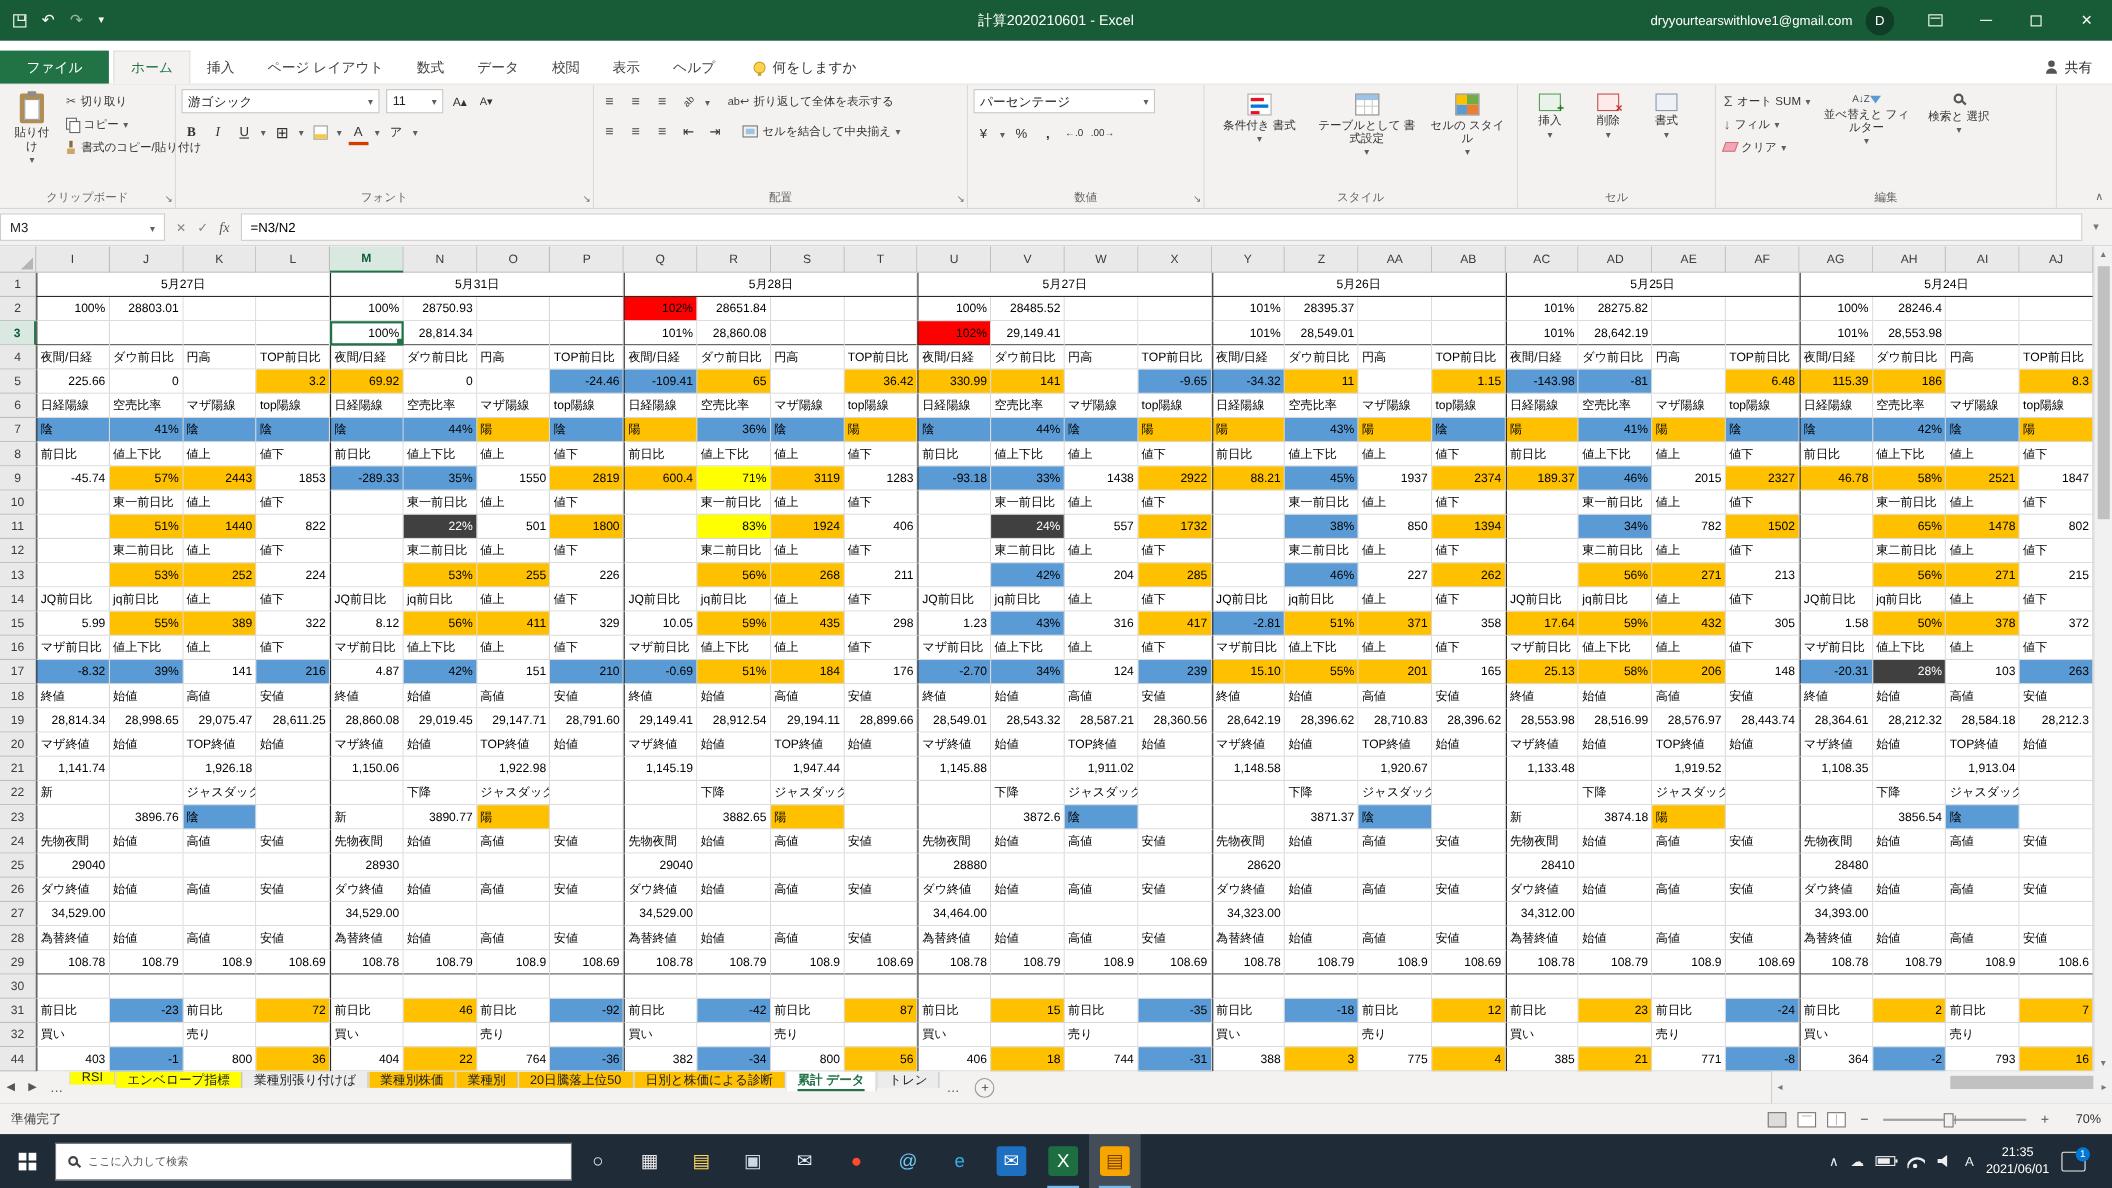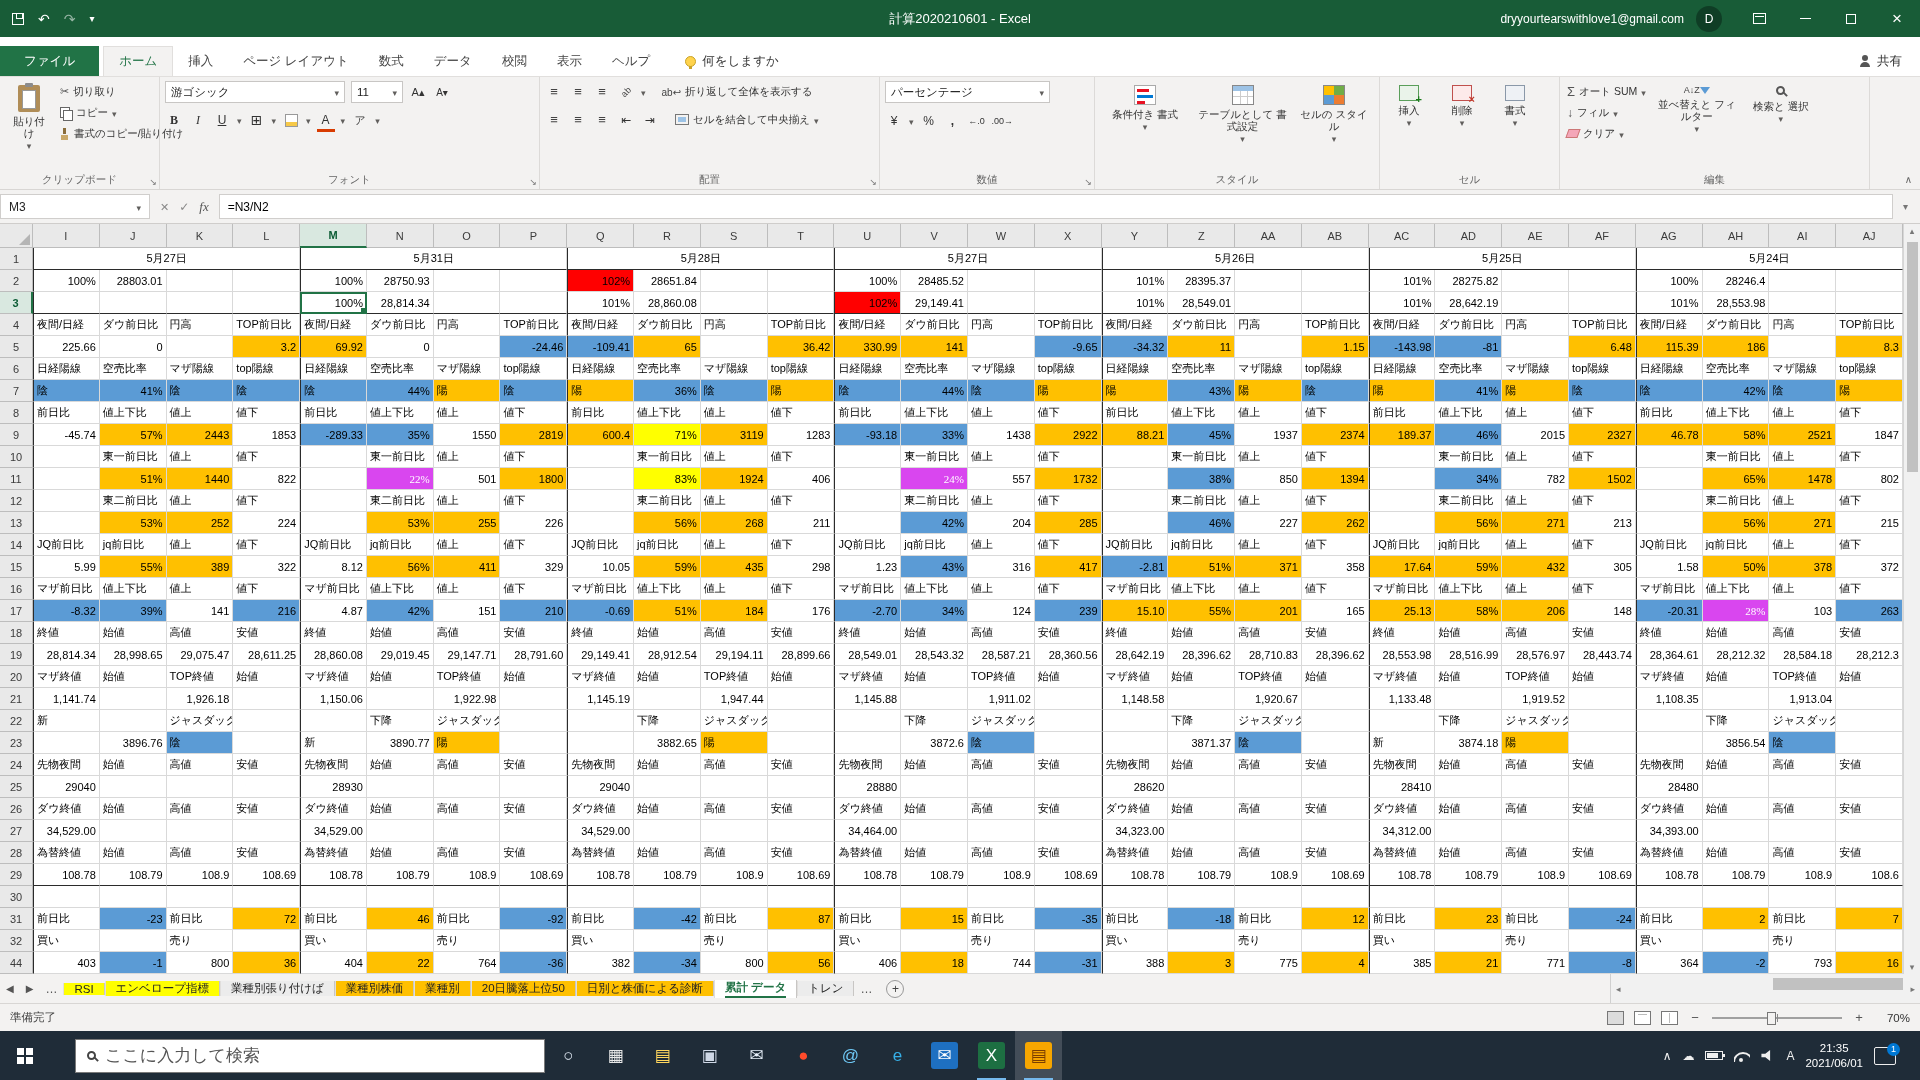--- a/index.html
+++ b/index.html
@@ -130,34 +130,34 @@
   .gh.corner { position:relative; }
   .gh.corner::after { content:""; position:absolute; right:2px; bottom:2px; border-left:11px solid transparent; border-bottom:11px solid #b5b5b5; }
   .gh.ch.sel { background:#d9e8e0; border-bottom:2px solid #217346; color:#0c5c35; font-weight:bold; }
   .gh.rh.sel { background:#d9e8e0; border-right:2px solid #217346; color:#0c5c35; font-weight:bold; }
   .cell { background:#fff; border-right:1px solid #d9d9d9; border-bottom:1px solid #d9d9d9; font-size:11px; color:#000; display:flex; align-items:center; padding:0 3px; overflow:hidden; white-space:nowrap; }
   .cell.num { justify-content:flex-end; }
   .cell.f-date { justify-content:center; }
   .cell.gs { border-left:1px solid #2b2b2b; }
   .cell.dkb { border-bottom:1px solid #2b2b2b; }
   .f-o { background:#ffc000; } .f-b { background:#5b9bd5; } .f-y { background:#ffff00; }
-  .f-p { background:#d946ef; color:#fff;font-family:Liberation Serif, serif; } .f-r { background:#ff0000; }
+  .f-p { background:#404040; color:#fff; } .f-r { background:#ff0000; }
   .f-sel { outline:2px solid #217346; outline-offset:-2px; position:relative; z-index:2; }
   .f-sel::after { content:""; position:absolute; right:0; bottom:0; width:5px; height:5px; background:#217346; }
   .vscroll { position:absolute; top:0; right:0; width:17px; height:100%; background:#f1f1f1; border-left:1px solid #d6d6d6; }
   .varr { position:absolute; left:0; right:0; text-align:center; color:#777; font-size:9px; }
   .varr.t { top:2px; } .varr.b { bottom:2px; }
   .varr.t::after { content:"▴"; } .varr.b::after { content:"▾"; }
   .vthumb { position:absolute; left:3px; width:11px; top:18px; height:230px; background:#c1c1c1; }
 
   
   .tabsbar { height:30px; background:#f3f2f1; border-bottom:1px solid #d8d6d4; display:flex; align-items:stretch; }
   .nav { display:flex; align-items:center; padding:0 6px; color:#555; font-size:10px; }
   .nav.l::after { content:"◀"; } .nav.r::after { content:"▶"; } .nav.more::after { content:"…"; font-size:12px; }
-  #sheet-tabs { display:flex; align-items:center; }
+  #sheet-tabs { display:flex; align-items:flex-start; }
   .stab { display:flex; align-items:center; padding:0 10px; border-right:1px solid #c8c6c4; border-left:1px solid #e0dedc; font-size:11.5px; color:#222; background:#ececec; white-space:nowrap; }
   .stab.active { background:#fff; }
   .stab.active span { color:#217346; font-weight:bold; border-bottom:2px solid #217346; padding-bottom:1px; }
   .addsheet { display:flex; align-items:center; padding:0 8px; color:#444; }
   .addsheet::after { content:"+"; width:16px; height:16px; border:1px solid #999; border-radius:50%; display:flex; align-items:center; justify-content:center; font-size:12px; }
   .tabs-spacer { flex:1; }
   .hscroll { width:310px; display:flex; align-items:center; border-left:1px solid #d0d0d0; background:#f1f1f1; position:relative; }
   .harr { padding:0 5px; color:#777; font-size:9px; }
   .harr.l::after { content:"◂"; } .harr.r::after { content:"▸"; }
   .htrack { flex:1; height:100%; position:relative; }
@@ -175,21 +175,21 @@
   .ztrack { position:absolute; left:0; right:0; top:6px; height:2px; background:#a0a0a0; }
   .znotch { position:absolute; left:50%; top:3px; width:1px; height:8px; background:#888; }
   .zthumb { position:absolute; left:42%; top:1px; width:9px; height:13px; background:#f3f2f1; border:1px solid #777; }
   .zoomlvl { min-width:34px; text-align:right; color:#333; }
 
   
   .taskbar { height:49px; background:#1f2c38; display:flex; align-items:center; color:#fff; }
   .start { width:50px; height:100%; display:flex; align-items:center; justify-content:center; }
   .winlogo { display:grid; grid-template-columns:7px 7px; grid-template-rows:7px 7px; gap:2px; }
   .winlogo span { background:#fff; }
-  .tsearch { width:470px; height:34px; background:#fff; border:1px solid #7a7a7a; display:flex; align-items:center; gap:9px; padding:0 11px; color:#555; font-size:17px;margin-left:25px; }
+  .tsearch { width:470px; height:34px; background:#fff; border:1px solid #7a7a7a; display:flex; align-items:center; gap:9px; padding:0 11px; color:#555; font-size:10px; }
   .tsearch .mag { border-color:#444; } .tsearch .mag::after { background:#444; }
   #task-icons { display:flex; align-items:stretch; height:100%; }
   .ticon { width:47px; display:flex; align-items:center; justify-content:center; position:relative; }
   .ticon .tile { width:27px; height:27px; border-radius:3px; display:flex; align-items:center; justify-content:center; font-size:17px; }
   .ticon.open::after { content:""; position:absolute; left:9px; right:9px; bottom:0; height:2px; background:#76b9ed; }
   .ticon.focused { background:rgba(255,255,255,.16); }
   .tray { margin-left:auto; display:flex; align-items:center; gap:11px; padding-right:8px; font-size:12px; }
   .tray-ic { color:#eee; }
   .battery { width:18px; height:9px; border:1px solid #eee; position:relative; display:inline-block; }
   .battery::before { content:""; position:absolute; left:1px; top:1px; bottom:1px; width:11px; background:#eee; }

